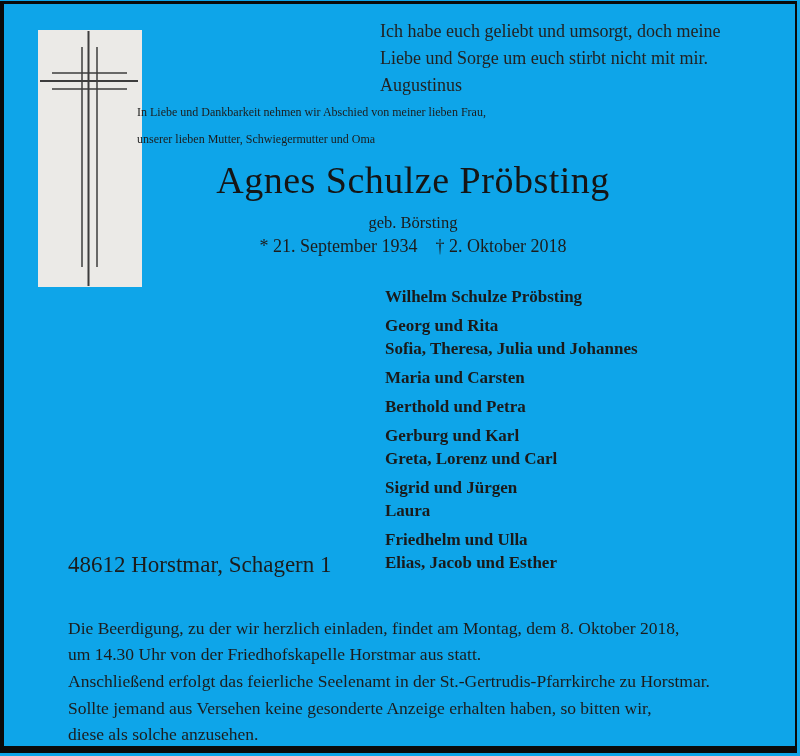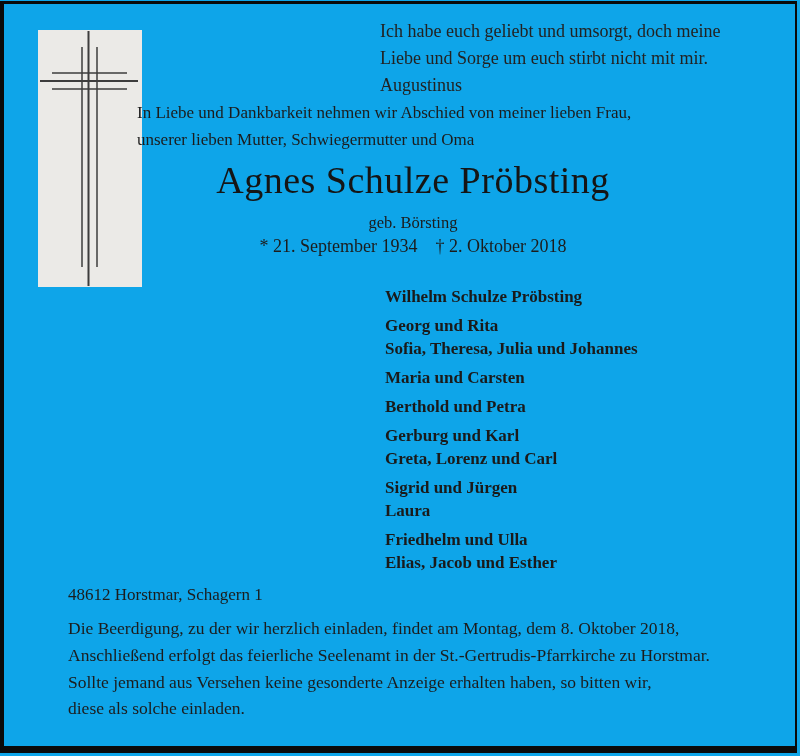--- a/index.html
+++ b/index.html
@@ -22,41 +22,41 @@
     background:#ebeae7;
   }
   .cross-box svg{display:block;width:100%;height:100%;}
   .quote{
     position:absolute;left:380px;top:18px;width:363px;
     font-size:18px;line-height:27px;color:#222;
   }
   .quote .attribution{}
   .intro{
     position:absolute;left:137px;top:99px;width:580px;
-    font-size:17px;line-height:27px;
+    font-size:12px;line-height:27px;
   }
   .center-block{
     position:absolute;left:113px;top:158px;width:600px;
     text-align:center;
   }
   .deceased-name{
     margin:0;font-size:38px;line-height:44px;font-weight:normal;
     color:#151515;letter-spacing:0.5px;
   }
   .maiden{font-size:16.5px;line-height:22px;margin-top:10px;}
   .dates{font-size:18px;line-height:24px;margin-top:0;}
   .dates .death{margin-left:18px;}
   .mourners{
     position:absolute;left:385px;top:285px;width:330px;
     font-size:17px;line-height:23px;font-weight:bold;color:#1a1a1a;
   }
   .mourners .group{margin:0 0 6px 0;}
   .address{
-    position:absolute;left:68px;top:582px;width:400px;
-    font-size:17px;line-height:26px;
+    position:absolute;left:68px;top:552px;width:400px;
+    font-size:23px;line-height:26px;
   }
   .notices{
     position:absolute;left:68px;top:615px;width:710px;
     font-size:17.5px;line-height:26px;
   }
   .notices p{margin:0 0 1px 0;}
 </style>
 </head>
 <body>
 
@@ -122,18 +122,18 @@
     </div>
     <div class="group">
       <div>Friedhelm und Ulla</div>
       <div>Elias, Jacob und Esther</div>
     </div>
   </div>
 
   <div class="address">48612 Horstmar, Schagern 1</div>
 
   <div class="notices">
-    <p><span>Die Beerdigung, zu der wir herzlich einladen, findet am Montag, dem 8. Oktober 2018,</span><br></p>
+    <p><span>Die Beerdigung, zu der wir herzlich einladen, findet am Montag, dem 8. Oktober 2018,</span><br><span>um 14.30 Uhr von der Friedhofskapelle Horstmar aus statt.</span></p>
     <p><span>Anschließend erfolgt das feierliche Seelenamt in der St.-Gertrudis-Pfarrkirche zu Horstmar.</span></p>
-    <p><span>Sollte jemand aus Versehen keine gesonderte Anzeige erhalten haben, so bitten wir,</span><br><span>diese als solche einladen.</span></p>
+    <p><span>Sollte jemand aus Versehen keine gesonderte Anzeige erhalten haben, so bitten wir,</span><br><span>diese als solche anzusehen.</span></p>
   </div>
 
 </div>
 
 </body></html>

